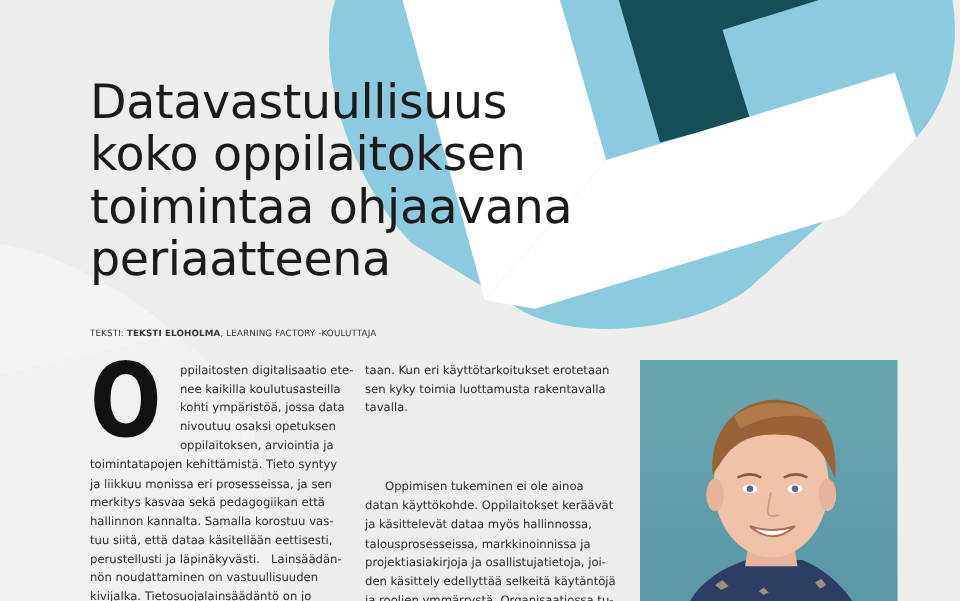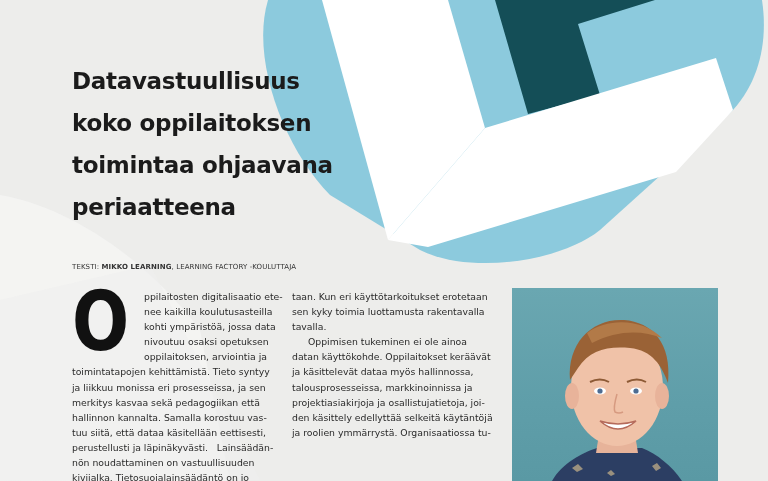--- a/index.html
+++ b/index.html
@@ -5,43 +5,43 @@
   html, body { margin: 0; padding: 0; }
   body {
     width: 768px; height: 481px; overflow: hidden; position: relative;
     background: #ededeb;
     font-family: "DejaVu Sans", sans-serif;
     color: #222;
   }
   .bg-svg { position: absolute; left: 0; top: 0; width: 768px; height: 481px; z-index: 0; }
   .title {
     position: absolute; left: 72px; top: 60px; margin: 0; z-index: 2;
-    font-family: "DejaVu Sans", sans-serif; font-weight: bold;
-    font-size: 23px; line-height: 42px; color: #1b1b1b; letter-spacing: -0.3px;
+    font-family: "DejaVu Sans", sans-serif; font-weight: normal;
+    font-size: 38px; line-height: 42px; color: #1b1b1b; letter-spacing: -0.3px;
   }
   .title span { display: block; white-space: nowrap; }
   .byline {
     position: absolute; left: 72px; top: 263px; z-index: 2;
     font-size: 7px; color: #333; letter-spacing: 0.1px; white-space: nowrap;
   }
   .byline b { font-weight: bold; }
   .col {
     position: absolute; z-index: 2; font-size: 9.3px; line-height: 15.1px; color: #2a2a2a;
   }
   .col1 { left: 72px; top: 289px; width: 203px; }
   .col2 { left: 292px; top: 289px; width: 205px; }
   .line { display: block; white-space: nowrap; }
   .indent1 { padding-left: 72px; }
   .dropcap {
     position: absolute; left: 72px; top: 289px; z-index: 2;
     font-family: "DejaVu Sans", sans-serif; font-weight: bold;
     font-size: 82px; line-height: 66px; color: #111;
     transform: scaleX(0.82); transform-origin: left top;
   }
-  .indent { padding-left: 16px; }
+  .indent { padding-left: 16px; margin-top: 48px; }
   .photo {
     position: absolute; left: 512px; top: 288px; width: 206px; height: 193px; z-index: 2;
     background: linear-gradient(180deg, #6aa7b1 0%, #5f9ea9 60%, #5a99a4 100%);
     overflow: hidden;
   }
   .photo svg { position: absolute; left: 0; top: 0; }
 </style>
 </head>
 <body>
 
@@ -60,21 +60,21 @@
 </svg>
 
 <h1 class="title">
   <span>Datavastuullisuus</span>
   <span>koko oppilaitoksen</span>
   <span>toimintaa ohjaavana</span>
   <span>periaatteena</span>
 </h1>
 
 <div class="byline">
-  <span>TEKSTI: </span><b>MIKKO LEARNING</b><span>, LEARNING FACTORY -KOULUTTAJA</span>
+  <span>TEKSTI: </span><b>TEKSTI ELOHOLMA</b><span>, LEARNING FACTORY -KOULUTTAJA</span>
 </div>
 
 <div class="dropcap">O</div>
 
 <div class="col col1">
   <span class="line indent1">ppilaitosten digitalisaatio ete-</span>
   <span class="line indent1">nee kaikilla koulutusasteilla</span>
   <span class="line indent1">kohti ympäristöä, jossa data</span>
   <span class="line indent1">nivoutuu osaksi opetuksen</span>
   <span class="line indent1">oppilaitoksen, arviointia ja</span>

